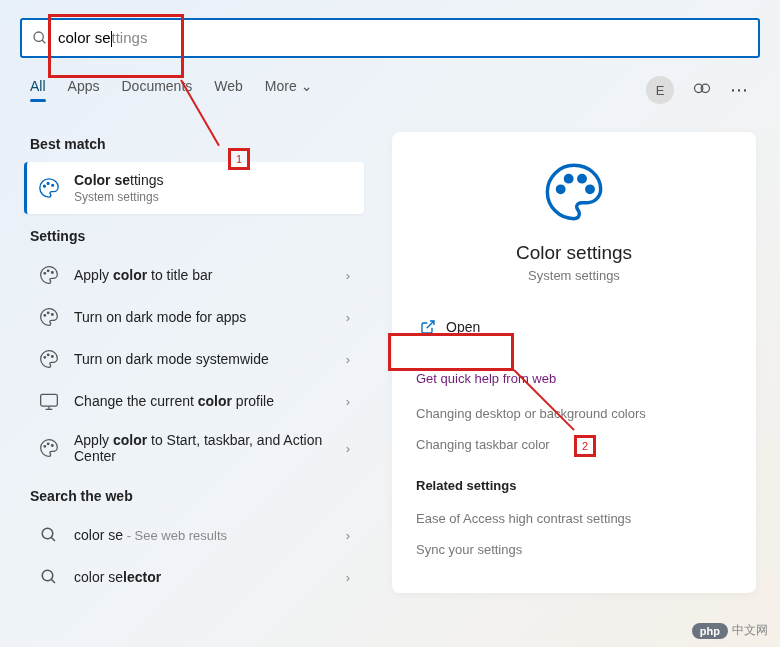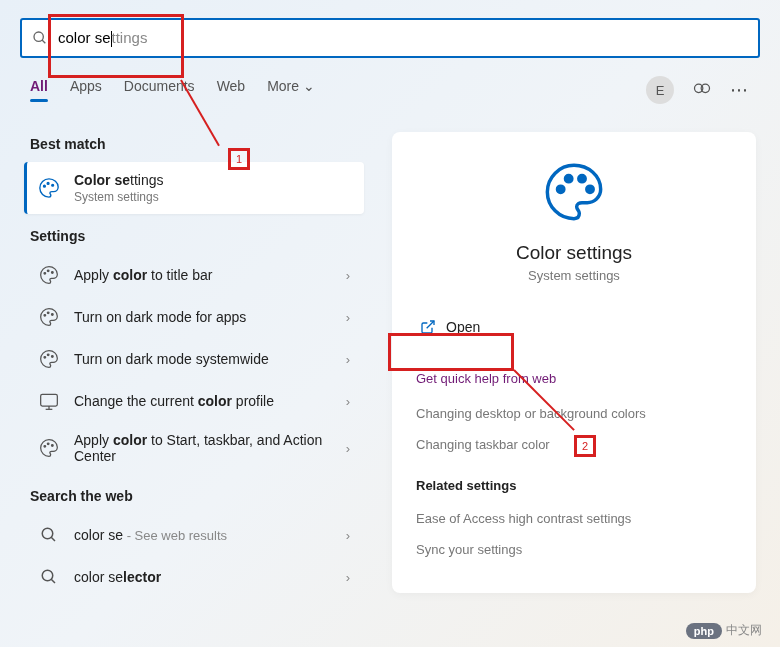--- a/index.html
+++ b/index.html
@@ -8,21 +8,21 @@
     .search-wrap { padding: 18px 20px 0 20px; }
     .search-box { display: flex; align-items: center; border: 2px solid #0067c0; background: #fff; border-radius: 3px; height: 40px; padding: 0 10px; }
     .search-icon-sm { width: 16px; height: 16px; margin-right: 10px; }
     .typed { color: #000; }
     .suggest { color: #888; }
     .search-text { font-size: 15px; }
     .caret { display: inline-block; width: 1px; height: 16px; background: #000; vertical-align: middle; }
     
     .tabs { display: flex; align-items: center; padding: 18px 30px 0 30px; gap: 22px; font-size: 14px; color: #555; }
     .tab { cursor: pointer; padding-bottom: 8px; position: relative; }
-    .tab.active { color: #701a75; font-weight: 700; }
+    .tab.active { color: #0c4a6e; font-weight: 400; }
     .tab.active::after { content: ''; position: absolute; bottom: 0; left: 0; right: 0; height: 3px; background: #0067c0; border-radius: 2px; }
     .tabs-right { margin-left: auto; display: flex; align-items: center; gap: 18px; }
     .avatar { width: 28px; height: 28px; border-radius: 50%; background: #ddd; display: flex; align-items: center; justify-content: center; font-size: 13px; color: #555; }
     .header-icon { width: 20px; height: 20px; display: flex; align-items: center; justify-content: center; color: #444; }
     .dots { font-size: 18px; letter-spacing: 2px; }
     
     .content { display: flex; padding: 18px 24px 0 24px; gap: 28px; }
     .left { flex: 0 0 340px; }
     .right { flex: 1; padding-top: 10px; }
     
@@ -47,21 +47,21 @@
     .related-title { font-size: 13px; font-weight: 600; color: #222; margin: 18px 0 10px 0; }
     
     .annotation-box { position: absolute; border: 3px solid #d62020; pointer-events: none; z-index: 100; }
     .ann-search { top: 14px; left: 48px; width: 136px; height: 64px; }
     .ann-1-box { top: 148px; left: 228px; width: 22px; height: 22px; display: flex; align-items: center; justify-content: center; font-size: 11px; color: #d62020; background: rgba(255,255,255,0.3); }
     .ann-line-1 { position: absolute; top: 80px; left: 180px; width: 1px; height: 76px; border-left: 2px solid #d62020; transform: rotate(-30deg); transform-origin: top; z-index: 99; }
     .ann-open { top: 333px; left: 388px; width: 126px; height: 38px; }
     .ann-2-box { top: 435px; left: 574px; width: 22px; height: 22px; display: flex; align-items: center; justify-content: center; font-size: 11px; color: #d62020; background: rgba(255,255,255,0.3); }
     .ann-line-2 { position: absolute; top: 369px; left: 514px; width: 85px; height: 1px; border-top: 2px solid #d62020; transform: rotate(45deg); transform-origin: left; z-index: 99; }
     
-    .watermark { position: absolute; bottom: 8px; right: 18px; display: flex; align-items: center; gap: 4px; font-size: 12px; color: #888; z-index: 200; }
+    .watermark { position: absolute; bottom: 8px; right: 12px; display: flex; align-items: center; gap: 4px; font-size: 12px; color: #888; z-index: 200; }
     .wm-badge { background: #6b7280; color: #fff; padding: 2px 8px; border-radius: 12px; font-size: 11px; font-weight: 600; }
   </style>
 </head>
 <body>
 
 <div class="annotation-box ann-search"></div>
 <div class="ann-line-1"></div>
 <div class="annotation-box ann-1-box">1</div>
 <div class="annotation-box ann-open"></div>
 <div class="ann-line-2"></div>

